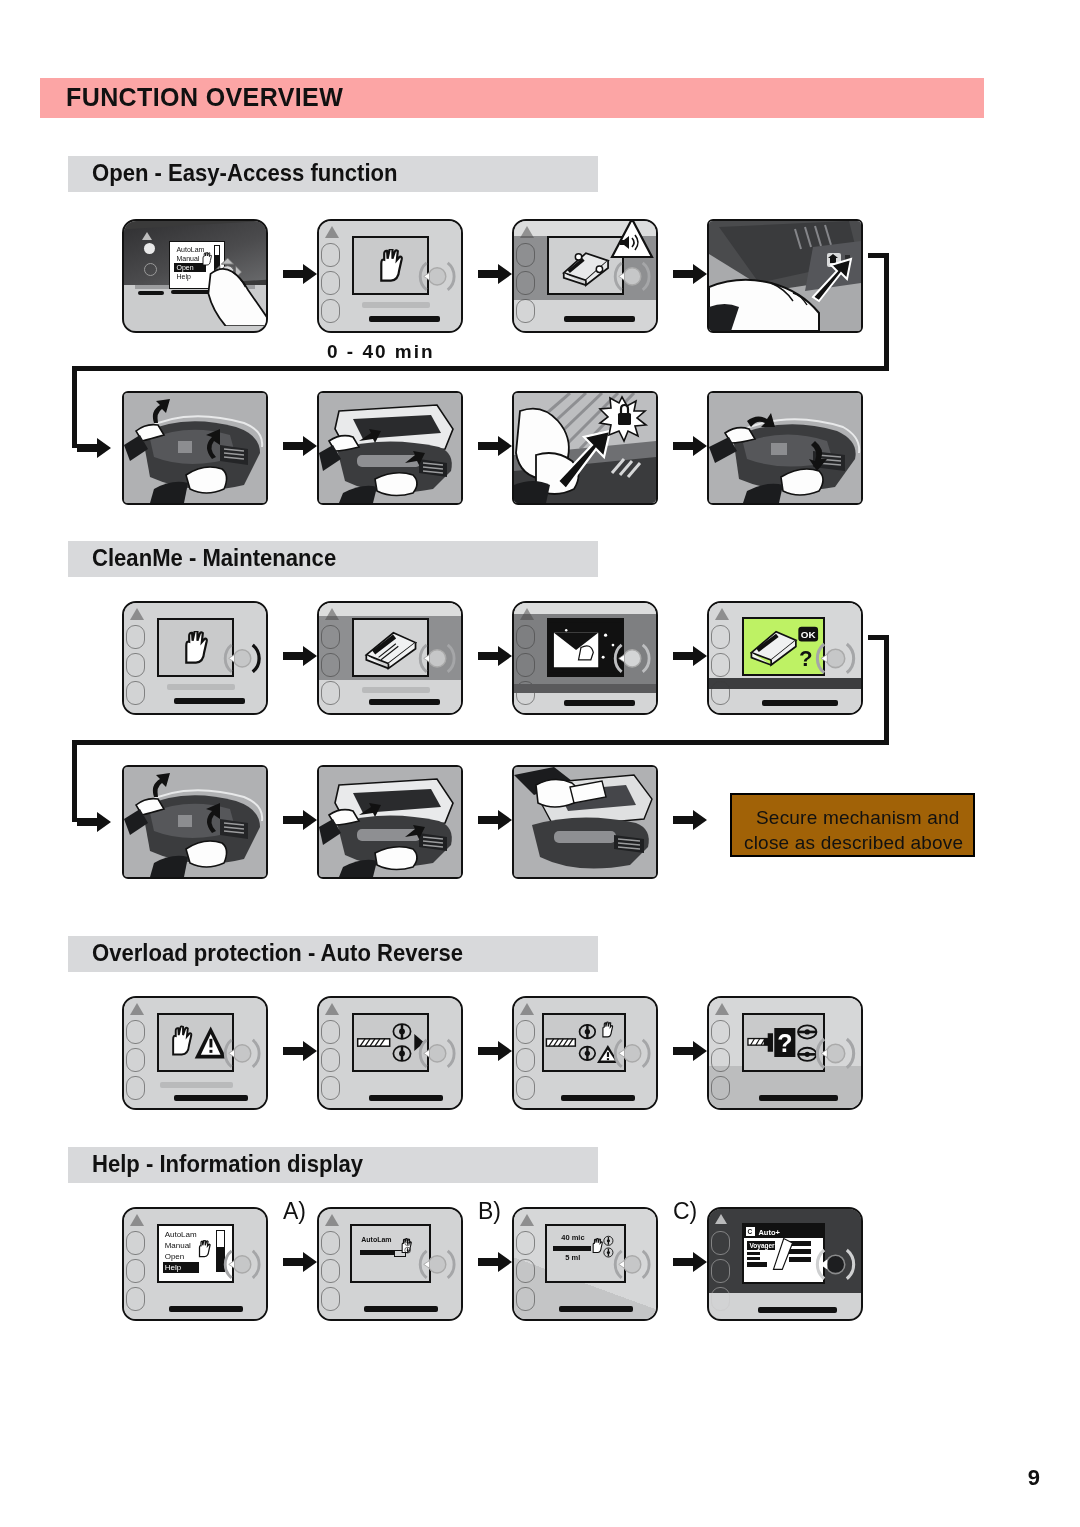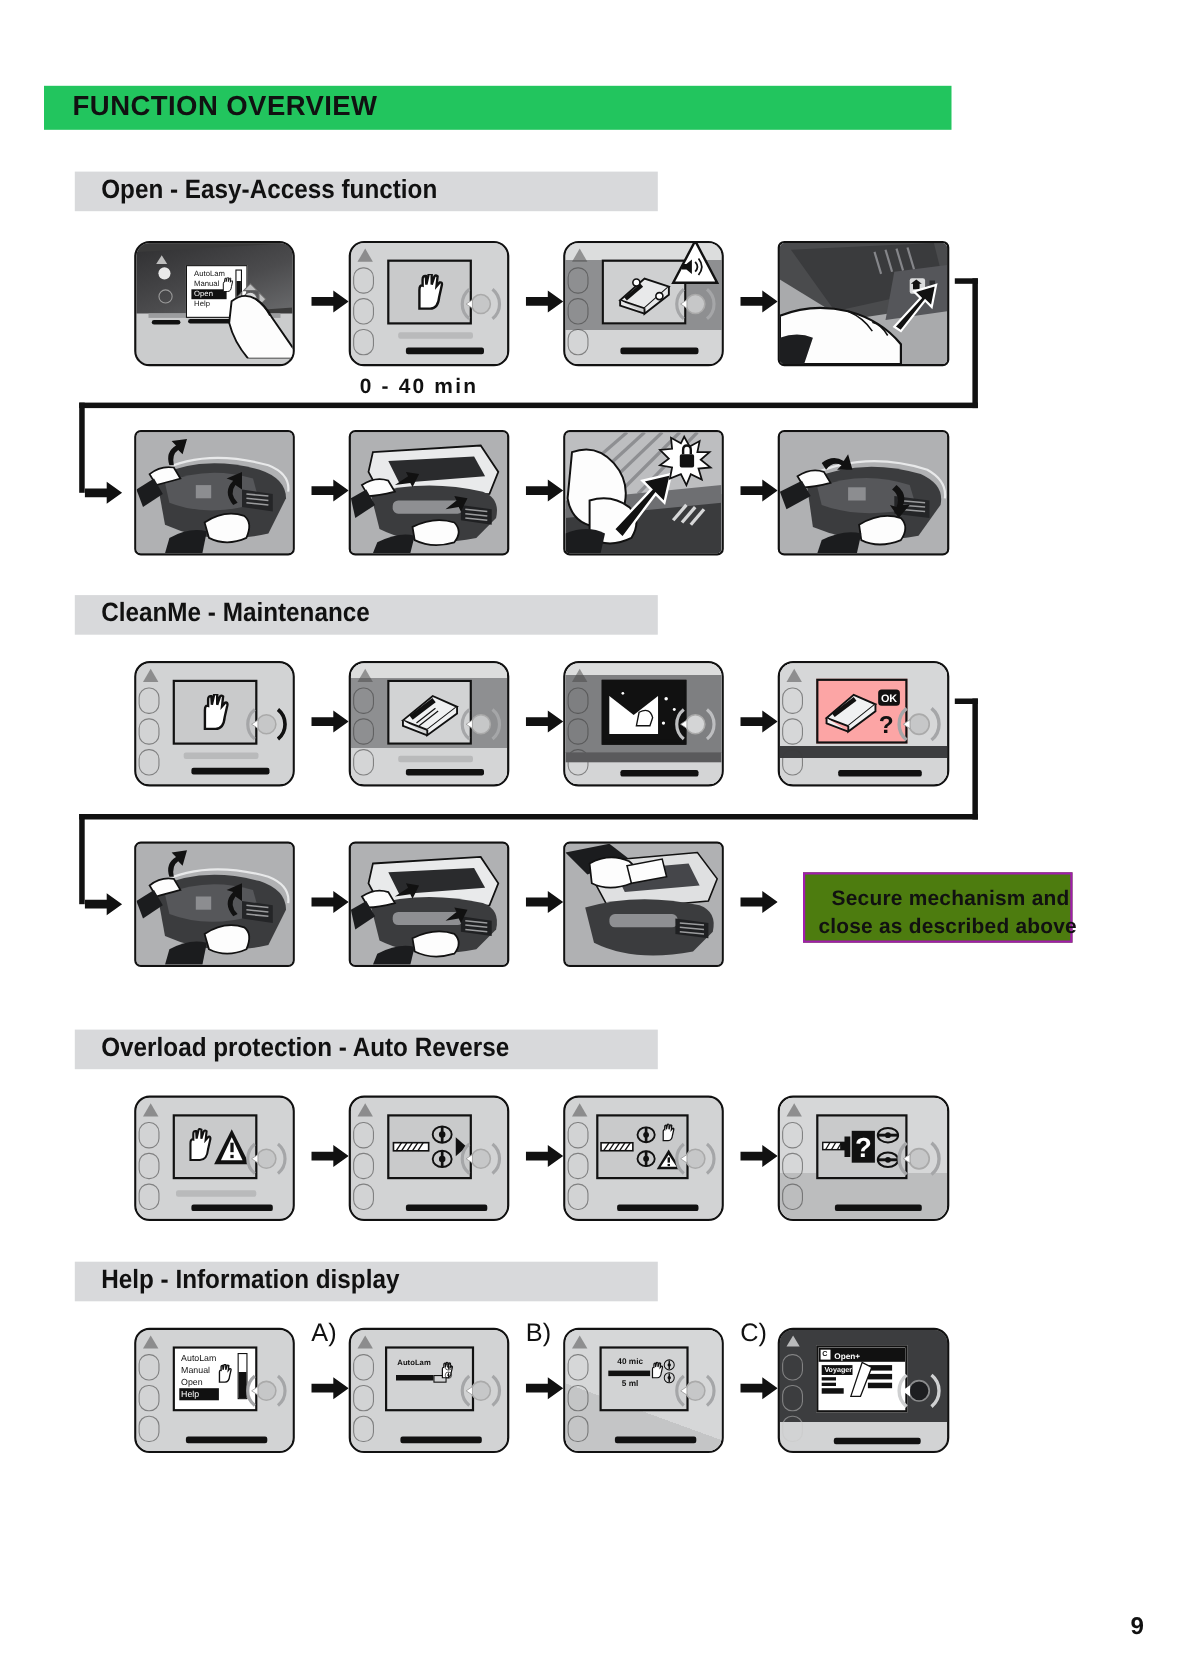--- a/index.html
+++ b/index.html
@@ -7,22 +7,22 @@
   body{
     width:1080px;height:1527px;
     background:#ffffff;
     font-family:"Liberation Sans", sans-serif;
     position:relative;
     overflow:hidden;
   }
 
   
   .page-title-bar{
-    position:absolute;left:40px;top:78px;width:825px;height:40px;
-    background:#22c55e;
+    position:absolute;left:40px;top:78px;width:944px;height:40px;
+    background:#fca5a5;
   }
   .page-title-bar .txt{
     position:absolute;left:26px;top:50%;transform:translateY(-52%);
     font-size:25px;font-weight:bold;letter-spacing:.4px;color:#111;
     font-family:"Liberation Sans", sans-serif;
     transform-origin:left center;
   }
 
   
   .sect-bar{
@@ -95,22 +95,22 @@
   .conn{position:absolute;background:#111;}
 
   
   .caption{
     position:absolute;font-size:19px;font-weight:bold;color:#111;
     letter-spacing:2px;white-space:nowrap;
   }
 
   
   .notebox{
-    position:absolute;border:2px solid #a21caf;background:#4d7c0f;
-    box-sizing:border-box;padding:10px 12px;font-weight:bold;
+    position:absolute;border:2px solid #000000;background:#a16207;
+    box-sizing:border-box;padding:10px 12px;
   }
   .notebox .line{
     font-size:19px;color:#111;line-height:25px;white-space:nowrap;
     letter-spacing:.2px;
   }
   .notebox .line.i1{padding-left:12px;}
 
   
   .steplabel{
     position:absolute;font-size:23px;color:#111;font-weight:400;
@@ -552,21 +552,21 @@
     </svg>
 </div>
 
 <div class="panel" style="left:707px;top:601px;width:152px;height:110px;">
   <div class="dev">
     <div style="position:absolute;left:0;top:0;width:100%;height:100%;background:linear-gradient(180deg,#d6d7d8 0%,#d6d7d8 68%,#3c3d3f 68%,#3c3d3f 78%,#d4d5d6 78%,#d4d5d6 100%);"></div>
     <div class="warn" style="left:6px;top:5px;"></div>
     <div class="btn" style="top:22px;"></div>
     <div class="btn" style="top:50px;"></div>
     <div class="btn" style="top:78px;"></div>
-    <div class="lcd" style="left:22%;top:13%;width:52%;height:50%;background:#fca5a5;">
+    <div class="lcd" style="left:22%;top:13%;width:52%;height:50%;background:#bef264;">
       <svg viewBox="0 0 64 40" style="width:100%;height:100%;display:block;">
         <g stroke="#111" stroke-width="1.4" fill="#f0f1f2">
           <path d="M6 25 L26 8 L42 15 L22 31 Z"></path>
           <path d="M22 31 L22 35 L42 20 L42 15"></path>
           <path d="M6 25 L6 29 L22 35"></path>
         </g>
         <path d="M11 23 L27 11" stroke="#111" stroke-width="3.4" fill="none"></path>
         <rect x="44" y="4" width="16" height="12" rx="2.6" fill="#111"></rect>
         <text x="52" y="13.4" font-family="Liberation Sans, sans-serif" font-size="8" font-weight="bold" fill="#fff" text-anchor="middle">OK</text>
         <text x="50" y="36" font-family="Liberation Sans, sans-serif" font-size="18" font-weight="bold" fill="#111" text-anchor="middle">?</text>
@@ -1017,21 +1017,21 @@
   <div class="dev dark">
     <div style="position:absolute;left:0;top:0;width:100%;height:100%;background:linear-gradient(180deg,#3c3d3f 0%,#3c3d3f 76%,#d2d3d4 76%,#d2d3d4 100%);"></div>
     <div style="position:absolute;left:6px;top:5px;width:0;height:0;border-left:6px solid transparent;border-right:6px solid transparent;border-bottom:10px solid #b9babb;"></div>
     <div class="btn" style="top:22px;border-color:rgba(200,200,200,.5);"></div>
     <div class="btn" style="top:50px;border-color:rgba(200,200,200,.5);"></div>
     <div class="btn" style="top:78px;border-color:rgba(200,200,200,.5);"></div>
     <div class="lcd white" style="left:22%;top:13%;width:52%;height:52%;">
       <div style="position:absolute;left:0;top:0;width:100%;height:13px;background:#111;"></div>
       <div style="position:absolute;left:2px;top:2px;width:9px;height:9px;background:#fff;"></div>
       <div class="microtxt" style="left:3px;top:3px;font-size:6.5px;color:#111;">C</div>
-      <div class="microtxt w" style="left:14px;top:3px;font-size:7.5px;">Open+</div>
+      <div class="microtxt w" style="left:14px;top:3px;font-size:7.5px;">Auto+</div>
       <div style="position:absolute;left:3px;top:16px;width:28px;height:9px;background:#111;"></div>
       <div class="microtxt w" style="left:5px;top:17px;font-size:6.5px;">Voyager</div>
       <div style="position:absolute;left:3px;top:27px;width:13px;height:3px;background:#111;"></div>
       <div style="position:absolute;left:3px;top:32px;width:13px;height:3px;background:#111;"></div>
       <div style="position:absolute;left:3px;top:37px;width:20px;height:5px;background:#111;"></div>
       <div style="position:absolute;left:45px;top:16px;width:22px;height:5px;background:#111;"></div>
       <div style="position:absolute;left:45px;top:24px;width:22px;height:5px;background:#111;"></div>
       <div style="position:absolute;left:45px;top:32px;width:22px;height:5px;background:#111;"></div>
       <svg viewBox="0 0 30 46" style="position:absolute;left:28px;top:12px;width:22px;height:34px;">
         <path d="M2 44 L16 2 L28 8 L14 44 Z" fill="#fff" stroke="#111" stroke-width="1.6"></path>

